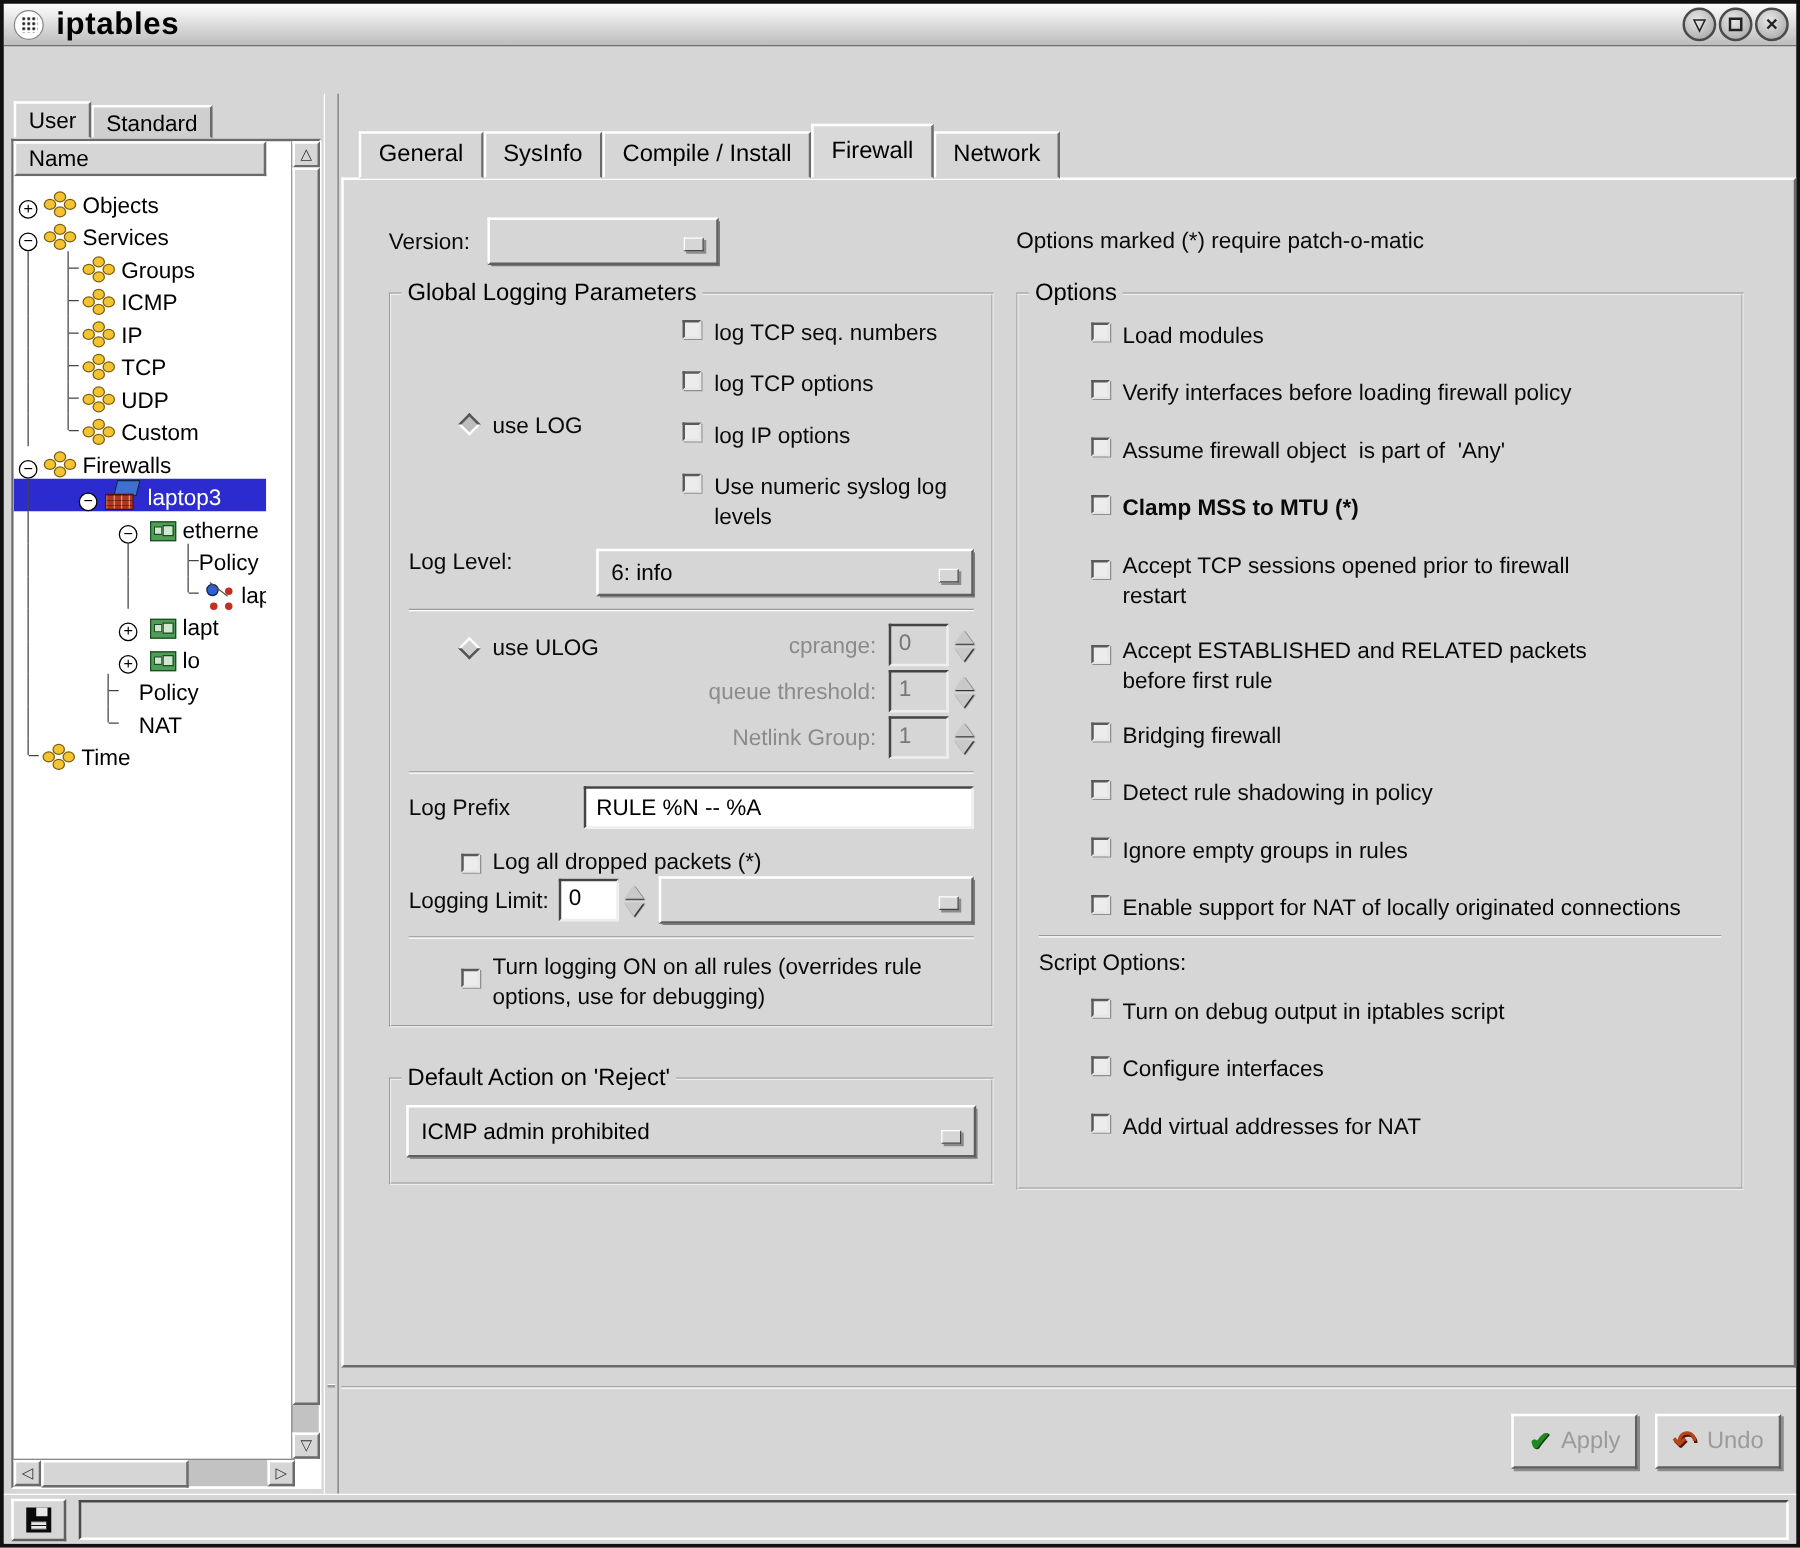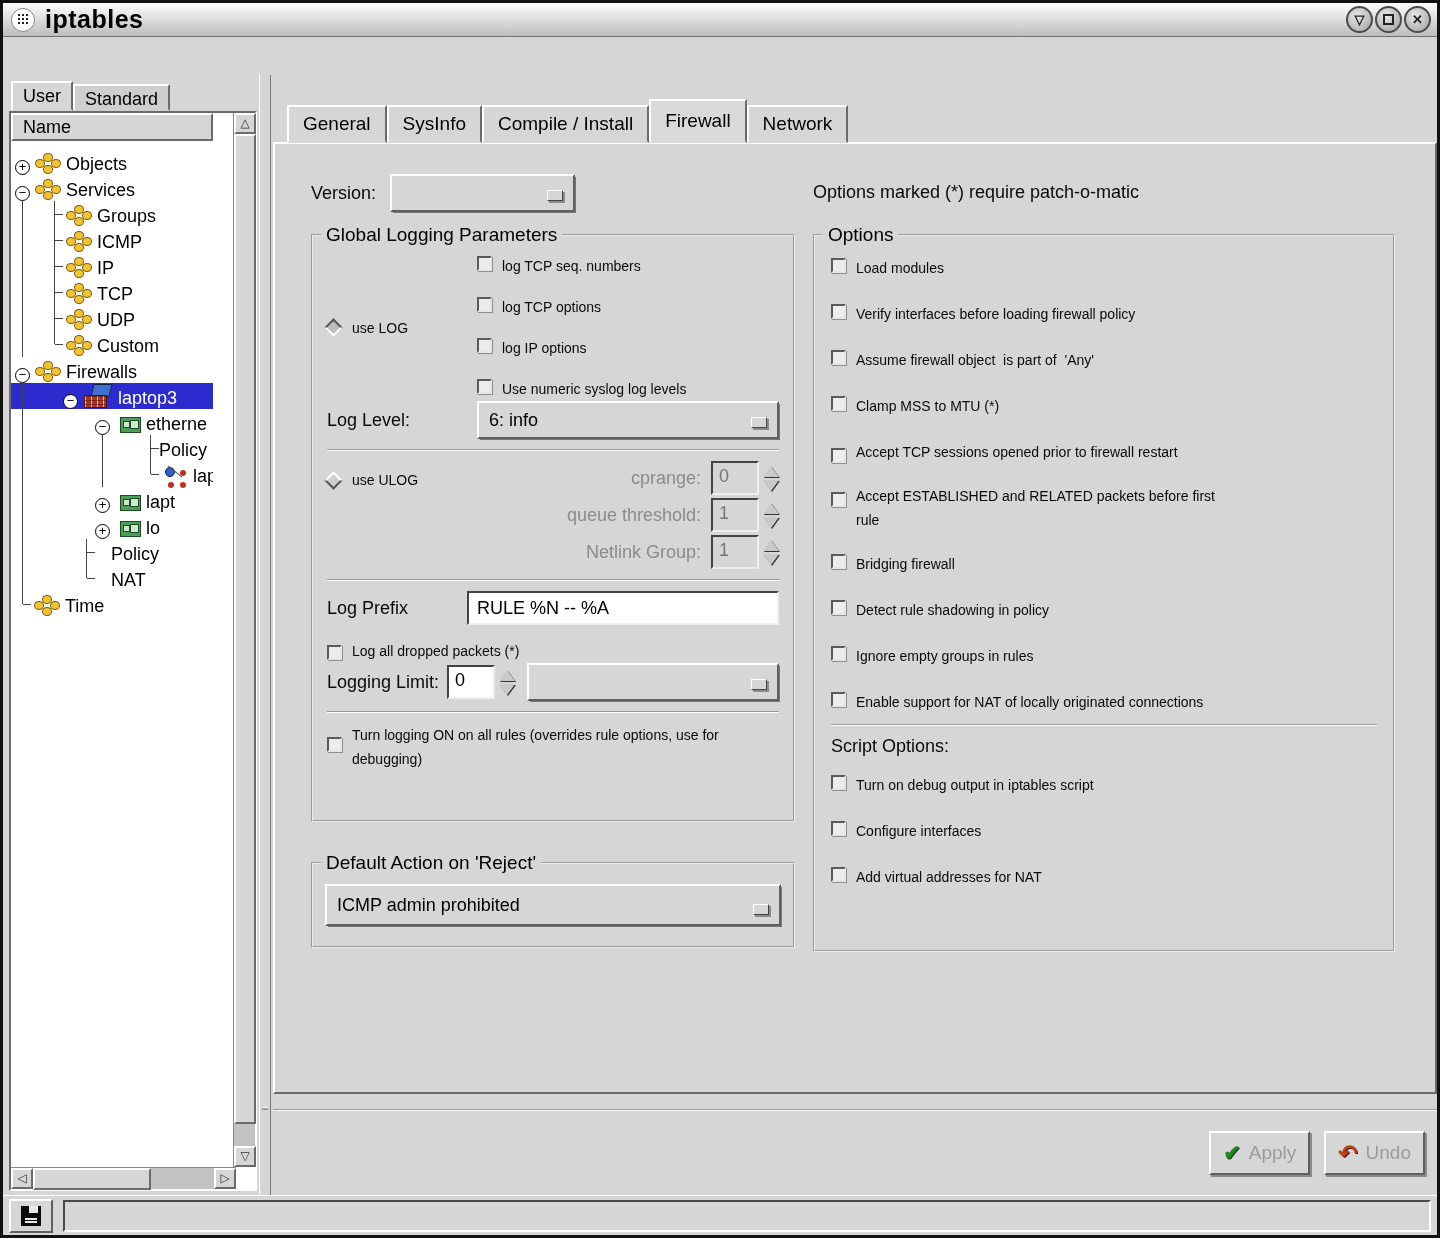--- a/index.html
+++ b/index.html
@@ -83,21 +83,21 @@
   #btnrow{position:absolute;right:14px;top:1056px;display:flex;gap:14px;}
   .pushbtn{min-width:100px;height:44px;background:#d6d6d6;border:2px solid;border-color:#fff #5f5f5f #5f5f5f #fff;box-shadow:2px 2px 0 #8b8b8b;display:flex;align-items:center;justify-content:center;gap:8px;font-size:19px;color:#9b9b9b;padding:0 12px;}
   .pushbtn .ic{font-size:21px;font-weight:bold;}
   #apply-icon{color:#1f8a1f;text-shadow:1px 1px 0 #0e3b0e;}
   #undo-icon{color:#b5441c;text-shadow:1px 1px 0 #4e1505;font-size:23px;}
 
   
   .combo{position:relative;background:#d6d6d6;border:2px solid;border-color:#fff #5f5f5f #5f5f5f #fff;box-shadow:2px 2px 0 -1px #777;display:flex;align-items:center;padding:0 34px 0 10px;font-size:18px;height:38px;}
   .combo .tick{position:absolute;right:10px;bottom:9px;width:16px;height:11px;background:#d6d6d6;border:1px solid;border-color:#fff #444 #444 #fff;box-shadow:2px 2px 0 #8a8a8a;}
   .cb{width:15px;height:15px;flex:none;background:#ececec;border:2px solid;border-color:#5a5a5a #e6e6e6 #e6e6e6 #5a5a5a;box-shadow:1px 1px 0 #8e8e8e;margin-right:10px;margin-top:2px;}
-  .cbrow{display:flex;align-items:flex-start;font-size:14px;color:#0a0a0a;}
+  .cbrow{display:flex;align-items:flex-start;font-size:18px;color:#0a0a0a;margin-left:42px;}
   .cbrow .cb-label{white-space:pre-wrap;line-height:24px;}
   .radio{width:13px;height:13px;flex:none;transform:rotate(45deg);background:#cfcfcf;border:2px solid;margin-right:12px;}
   .radio.on{border-color:#555 #fff #fff #555;background:#bdbdbd;}
   .radio.off{border-color:#fff #555 #555 #fff;}
   .spinval{height:34px;background:#fff;border:2px solid;border-color:#444 #eee #eee #444;font-size:18px;padding:3px 6px;width:48px;}
   .spinval.dis{background:#d6d6d6;color:#777;}
   .arrows{display:flex;flex-direction:column;justify-content:center;margin-left:4px;gap:3px;}
   .arr-up{width:0;height:0;border-left:8px solid transparent;border-right:8px solid transparent;border-bottom:11px solid #c9c9c9;filter:drop-shadow(1px 1px 0 #333);}
   .arr-dn{width:0;height:0;border-left:8px solid transparent;border-right:8px solid transparent;border-top:11px solid #c9c9c9;filter:drop-shadow(1px 1px 0 #333);}
   .gbox{position:absolute;border:2px groove #eeeeee;}
@@ -363,21 +363,21 @@
                 <span class="cb"></span>
                 <span class="cb-label">log IP options</span>
               </div>
               <div class="cbrow">
                 <span class="cb"></span>
                 <span class="cb-label">Use numeric syslog log levels</span>
               </div>
             </div>
           </div>
 
-          <div style="display:flex;align-items:center;">
+          <div style="display:flex;align-items:flex-start;margin-top:14px;">
             <span class="flabel" style="width:150px;">Log Level:</span>
             <div class="combo" style="flex:1;">
               <span>6: info</span>
               <span class="tick"></span>
             </div>
           </div>
 
           <div class="hr"></div>
 
           <div style="display:flex;">
@@ -462,21 +462,21 @@
             <span class="cb-label">Load modules</span>
           </div>
           <div class="cbrow" style="margin-bottom:22px;">
             <span class="cb"></span>
             <span class="cb-label">Verify interfaces before loading firewall policy</span>
           </div>
           <div class="cbrow" style="margin-bottom:22px;">
             <span class="cb"></span>
             <span class="cb-label">Assume firewall object  is part of  'Any'</span>
           </div>
-          <div class="cbrow" style="margin-bottom:22px;">
+          <div class="cbrow" style="margin-bottom:22px;font-weight:bold;">
             <span class="cb"></span>
             <span class="cb-label">Clamp MSS to MTU (*)</span>
           </div>
           <div class="cbrow" style="margin-bottom:20px;">
             <span class="cb" style="margin-top:8px;"></span>
             <span class="cb-label" style="max-width:370px;">Accept TCP sessions opened prior to firewall restart</span>
           </div>
           <div class="cbrow" style="margin-bottom:20px;">
             <span class="cb" style="margin-top:8px;"></span>
             <span class="cb-label" style="max-width:380px;">Accept ESTABLISHED and RELATED packets before first rule</span>

